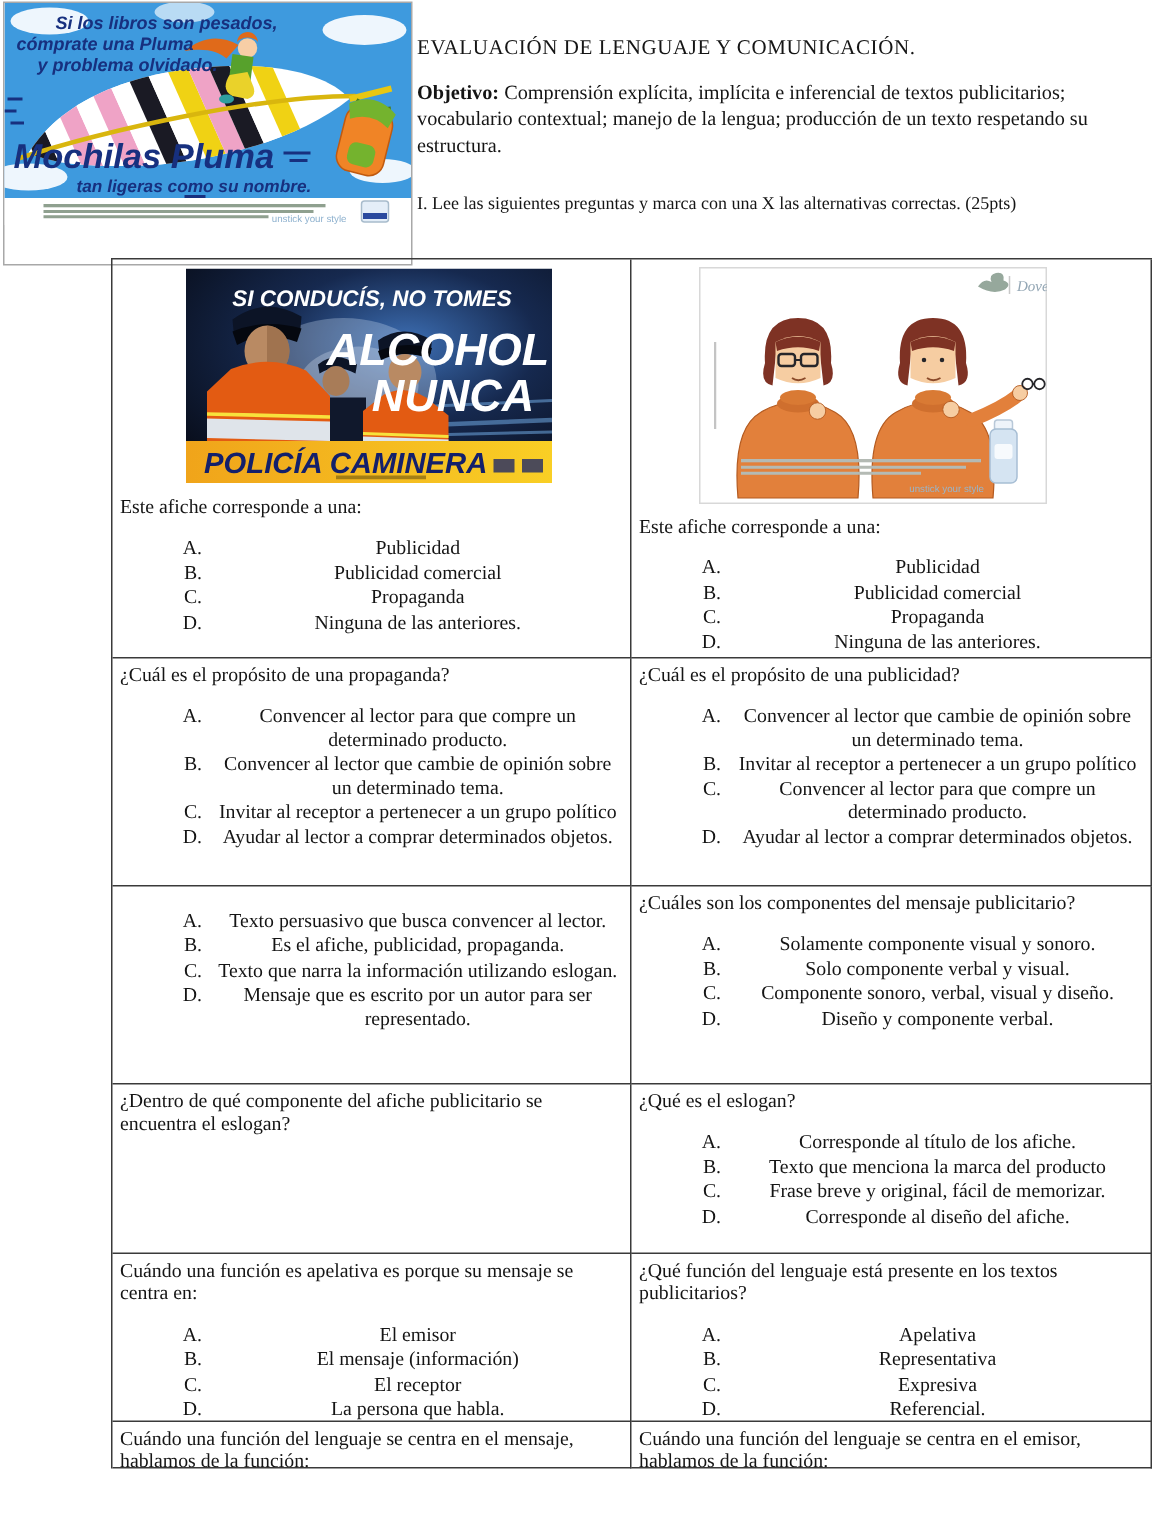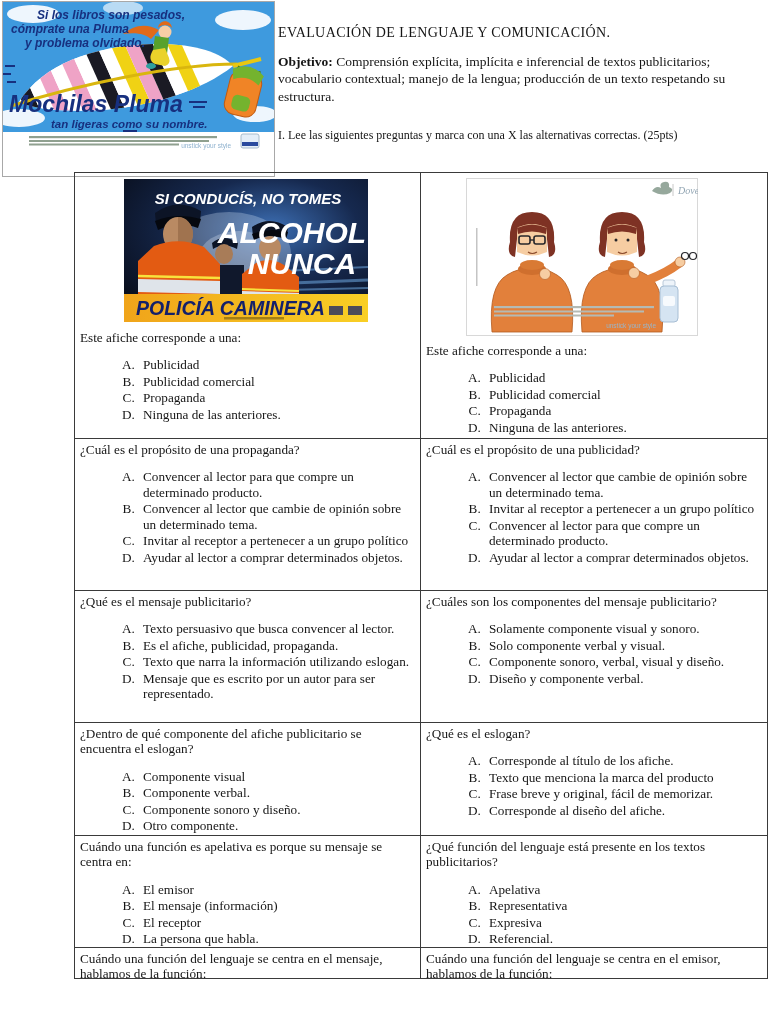--- a/index.html
+++ b/index.html
@@ -24,21 +24,21 @@
   .quiz { position:absolute; left:38px; top:172px; width:695px;
     display:grid; grid-template-columns:346px 347px;
     border-top:1px solid #3a3a3a; border-left:1px solid #3a3a3a;
     font-size:13.2px;margin-left:36px; }
   .cell { border-right:1px solid #3a3a3a; border-bottom:1px solid #3a3a3a;
     overflow:hidden; padding:3px 6px 0 5px; line-height:1.17; }
   .h1{height:266px} .h2{height:152px} .h3{height:132px}
   .h4{height:113px} .h5{height:112px} .h6{height:31px}
   .q { }
   .opts { list-style:upper-alpha; margin:12px 0 0 0; padding-left:58px; }
-  .opts li { padding-left:5px; margin-bottom:1px; }
+  .opts li { padding-left:5px; margin-bottom:1px;text-align:center; }
   .posterwrap { margin:3px 0 8px 44px; width:244px; }
   .dovewrap   { margin:2px 0 7px 40px; width:232px; }
   .posterwrap svg, .dovewrap svg { display:block; }
 </style>
 </head>
 <body>
 
 <div class="page">
 
   <div class="mochilas-ad">
@@ -289,46 +289,39 @@
       <div class="q">¿Cuál es el propósito de una publicidad?</div>
       <ol class="opts">
         <li>Convencer al lector que cambie de opinión sobre un determinado tema.</li>
         <li>Invitar al receptor a pertenecer a un grupo político</li>
         <li>Convencer al lector para que compre un determinado producto.</li>
         <li>Ayudar al lector a comprar determinados objetos.</li>
       </ol>
     </div>
 
     <div class="cell h3">
-      <div class="q">¿Qué es el mensaje publicitario?</div>
       <ol class="opts">
         <li>Texto persuasivo que busca convencer al lector.</li>
         <li>Es el afiche, publicidad, propaganda.</li>
         <li>Texto que narra la información utilizando eslogan.</li>
         <li>Mensaje que es escrito por un autor para ser representado.</li>
       </ol>
     </div>
     <div class="cell h3">
       <div class="q">¿Cuáles son los componentes del mensaje publicitario?</div>
       <ol class="opts">
         <li>Solamente componente visual y sonoro.</li>
         <li>Solo componente verbal y visual.</li>
         <li>Componente sonoro, verbal, visual y diseño.</li>
         <li>Diseño y componente verbal.</li>
       </ol>
     </div>
 
     <div class="cell h4">
       <div class="q">¿Dentro de qué componente del afiche publicitario se encuentra el eslogan?</div>
-      <ol class="opts">
-        <li>Componente visual</li>
-        <li>Componente verbal.</li>
-        <li>Componente sonoro y diseño.</li>
-        <li>Otro componente.</li>
-      </ol>
     </div>
     <div class="cell h4">
       <div class="q">¿Qué es el eslogan?</div>
       <ol class="opts">
         <li>Corresponde al título de los afiche.</li>
         <li>Texto que menciona la marca del producto</li>
         <li>Frase breve y original, fácil de memorizar.</li>
         <li>Corresponde al diseño del afiche.</li>
       </ol>
     </div>

